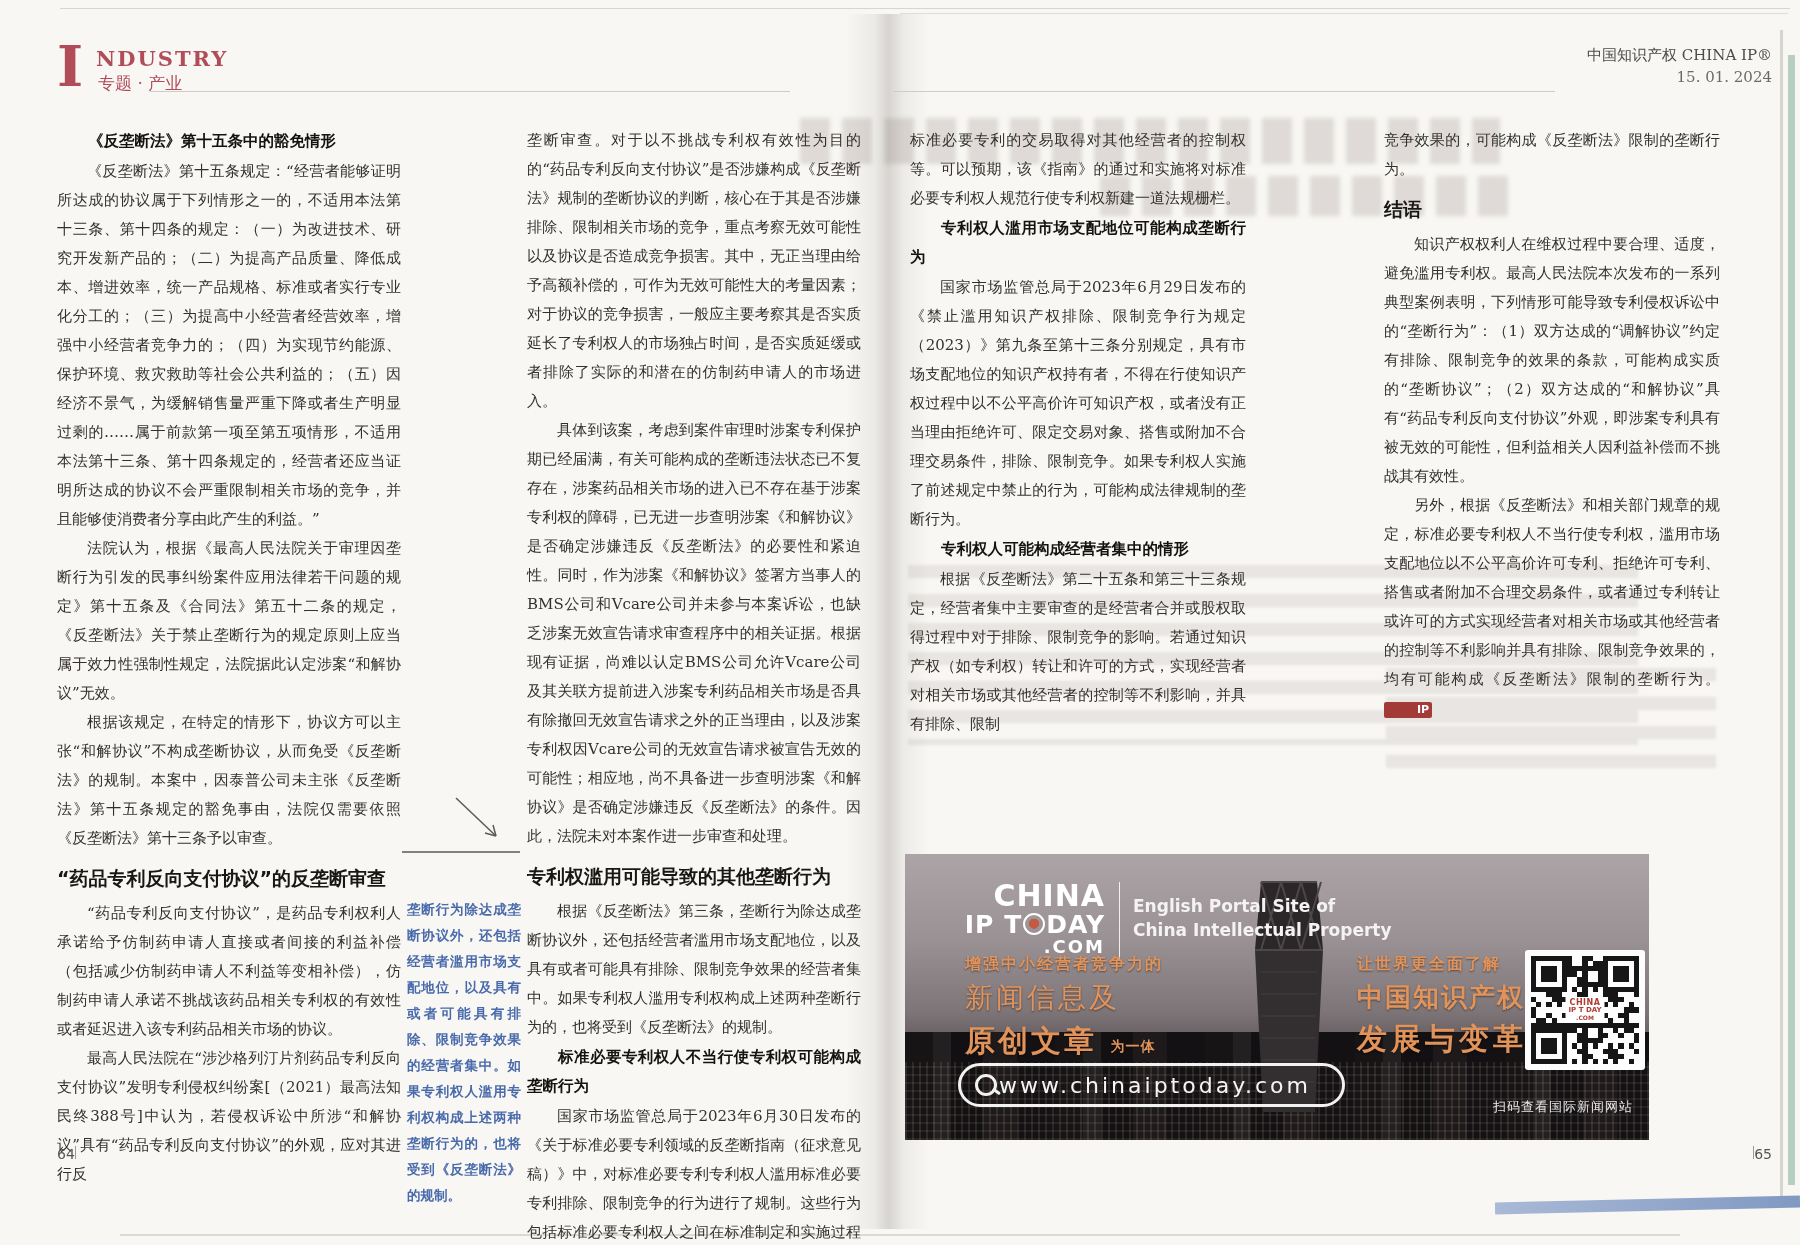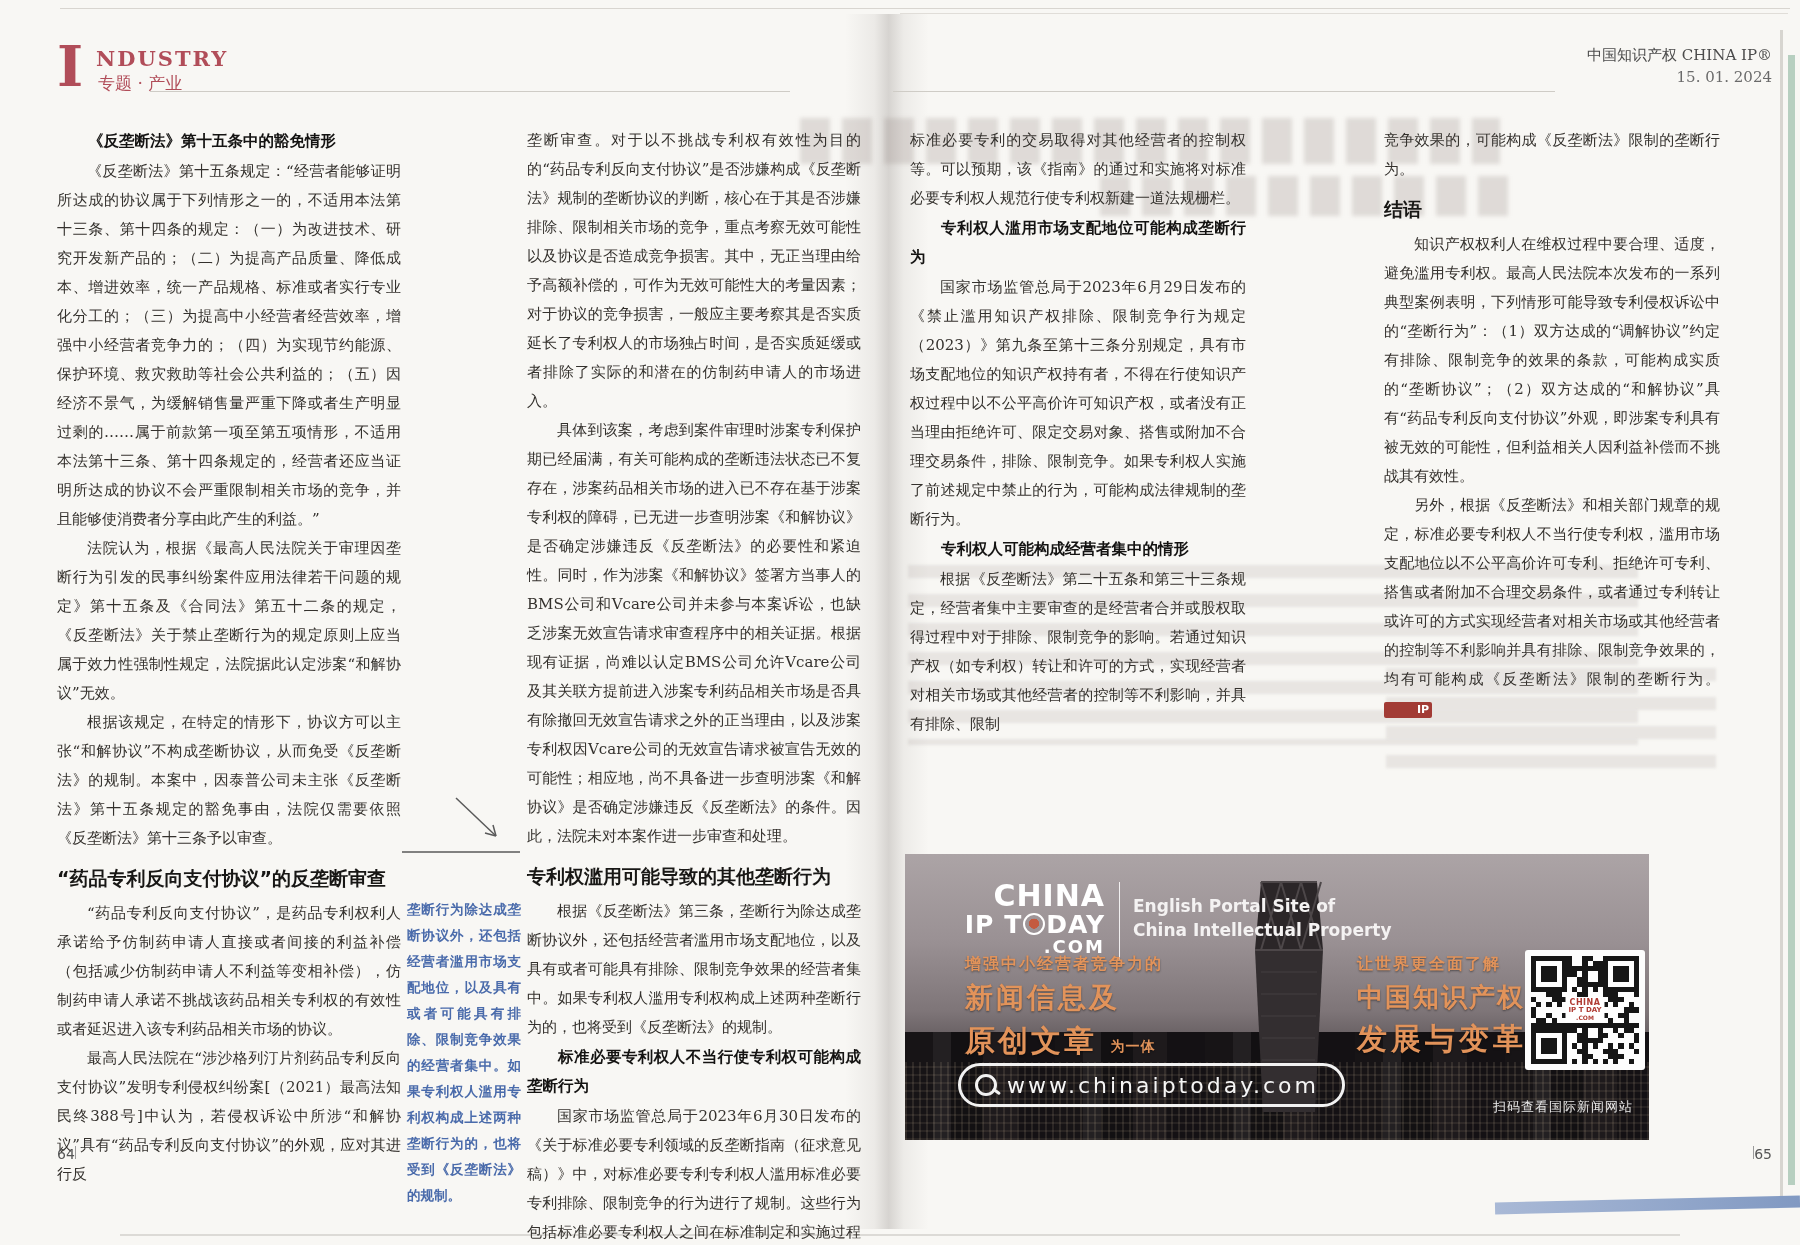--- a/index.html
+++ b/index.html
@@ -68,29 +68,29 @@
   .ad-logo .l2{font-size:25px;font-weight:700;letter-spacing:1px;}
   .ad-logo .l3{font-size:18px;font-weight:700;letter-spacing:2px;}
   .globe{display:inline-block;width:18px;height:18px;border:2px solid #fff;border-radius:50%;
          background:radial-gradient(circle at 50% 48%,#c45a40 0 38%,transparent 40%);
          vertical-align:-2px;margin:0 1px;}
   .ad-sep{position:absolute;left:214px;top:28px;width:1px;height:78px;background:rgba(255,255,255,.85);}
   .ad-tagline{position:absolute;left:228px;top:40px;color:#f4f2f2;font-size:17px;line-height:24px;font-weight:700;}
   .ad-left-text{position:absolute;left:60px;top:100px;color:#e2935a;
                 text-shadow:0 1px 2px rgba(0,0,0,.45);}
   .ad-left-text .s{font-size:16px;font-weight:700;letter-spacing:2px;}
-  .ad-left-text .b1{font-size:28px;font-weight:700;letter-spacing:3px;margin-top:4px;}
+  .ad-left-text .b1{font-size:28px;font-weight:400;letter-spacing:3px;margin-top:4px;}
   .ad-left-text .b2{font-size:30px;font-weight:700;letter-spacing:3px;margin-top:4px;}
   .ad-left-text .tiny{font-size:14px;letter-spacing:1px;}
   .ad-right-text{position:absolute;left:452px;top:100px;color:#e2935a;text-shadow:0 1px 2px rgba(0,0,0,.45);}
   .ad-right-text .s{font-size:16px;font-weight:700;letter-spacing:2px;}
   .ad-right-text .b1{font-size:26px;font-weight:700;letter-spacing:2px;margin-top:5px;}
   .ad-right-text .b2{font-size:30px;font-weight:700;letter-spacing:4px;margin-top:4px;}
   .search-pill{position:absolute;left:53px;top:209px;width:387px;height:44px;border:3px solid #f2f2f2;
-               border-radius:26px;display:flex;align-items:center;gap:10px;padding-left:14px;box-sizing:border-box;}
+               border-radius:26px;display:flex;align-items:center;gap:2px;padding-left:14px;box-sizing:border-box;}
   .mag-icon{width:16px;height:16px;border:3px solid #f2f2f2;border-radius:50%;position:relative;flex:none;}
   .mag-icon::after{content:"";position:absolute;left:14px;top:13px;width:9px;height:3px;background:#f2f2f2;
                    transform:rotate(35deg);border-radius:2px;}
   .pill-url{color:#f5f5f5;font-size:22px;letter-spacing:3px;}
   .qr-box{position:absolute;left:620px;top:96px;width:108px;height:108px;background:#fdfdfd;padding:6px;border-radius:3px;}
   .qr-grid{position:relative;width:108px;height:108px;display:grid;
            grid-template-columns:repeat(21,1fr);grid-template-rows:repeat(21,1fr);}
   .qr-grid .m{background:#161616;}
   .qr-center{position:absolute;left:50%;top:50%;transform:translate(-50%,-50%);background:#fff;
              padding:2px 3px;text-align:center;color:#b03b33;font-weight:700;line-height:1.05;}

